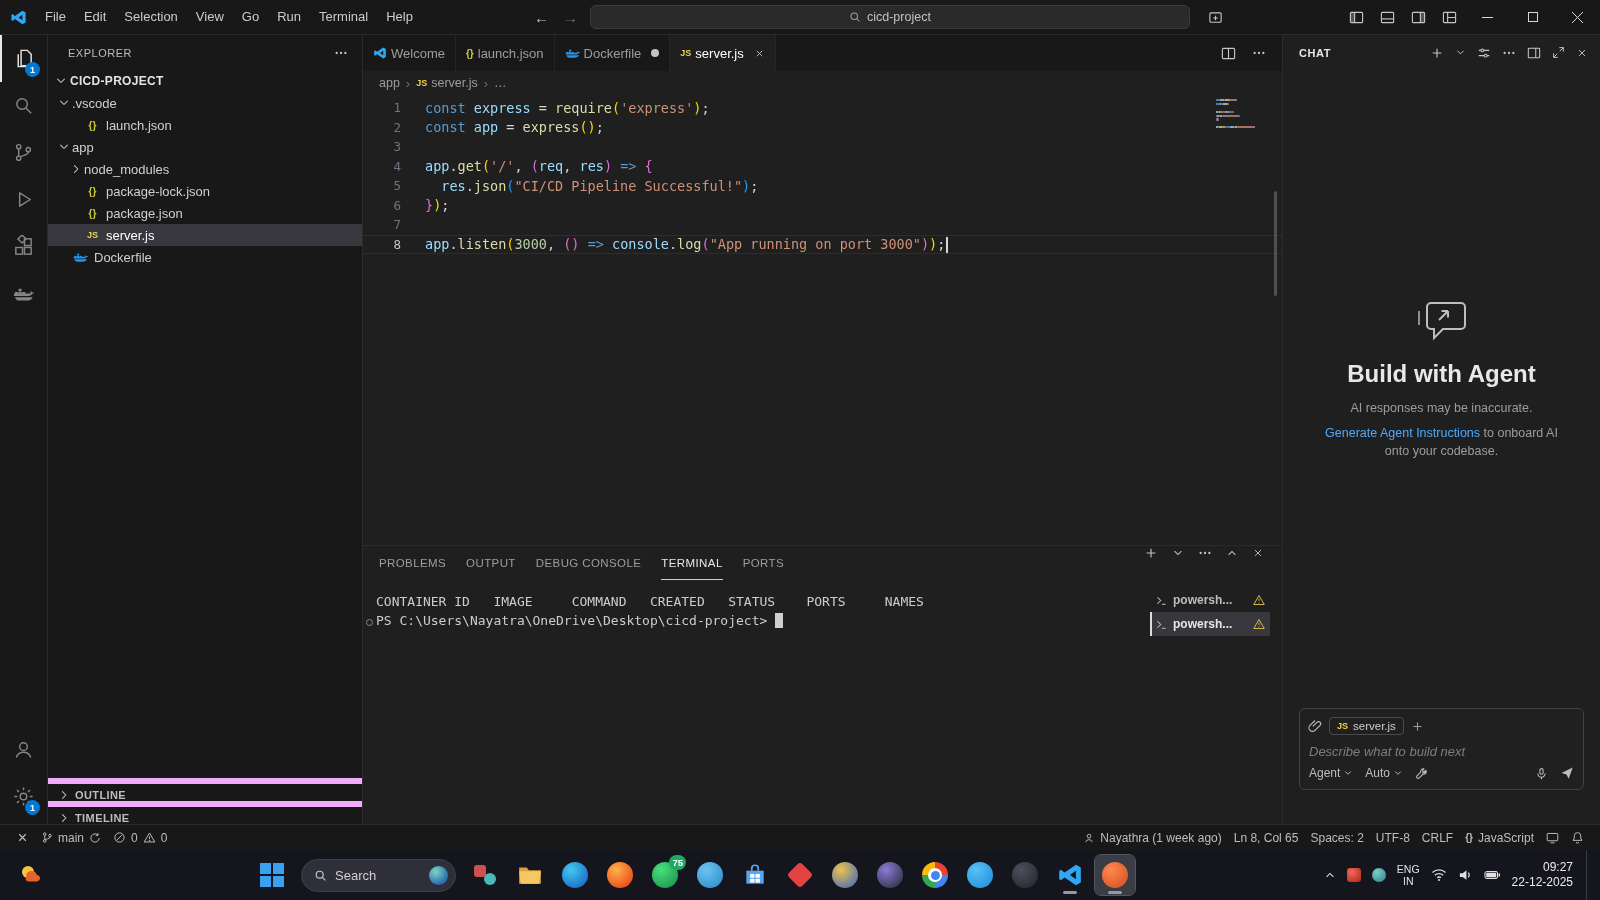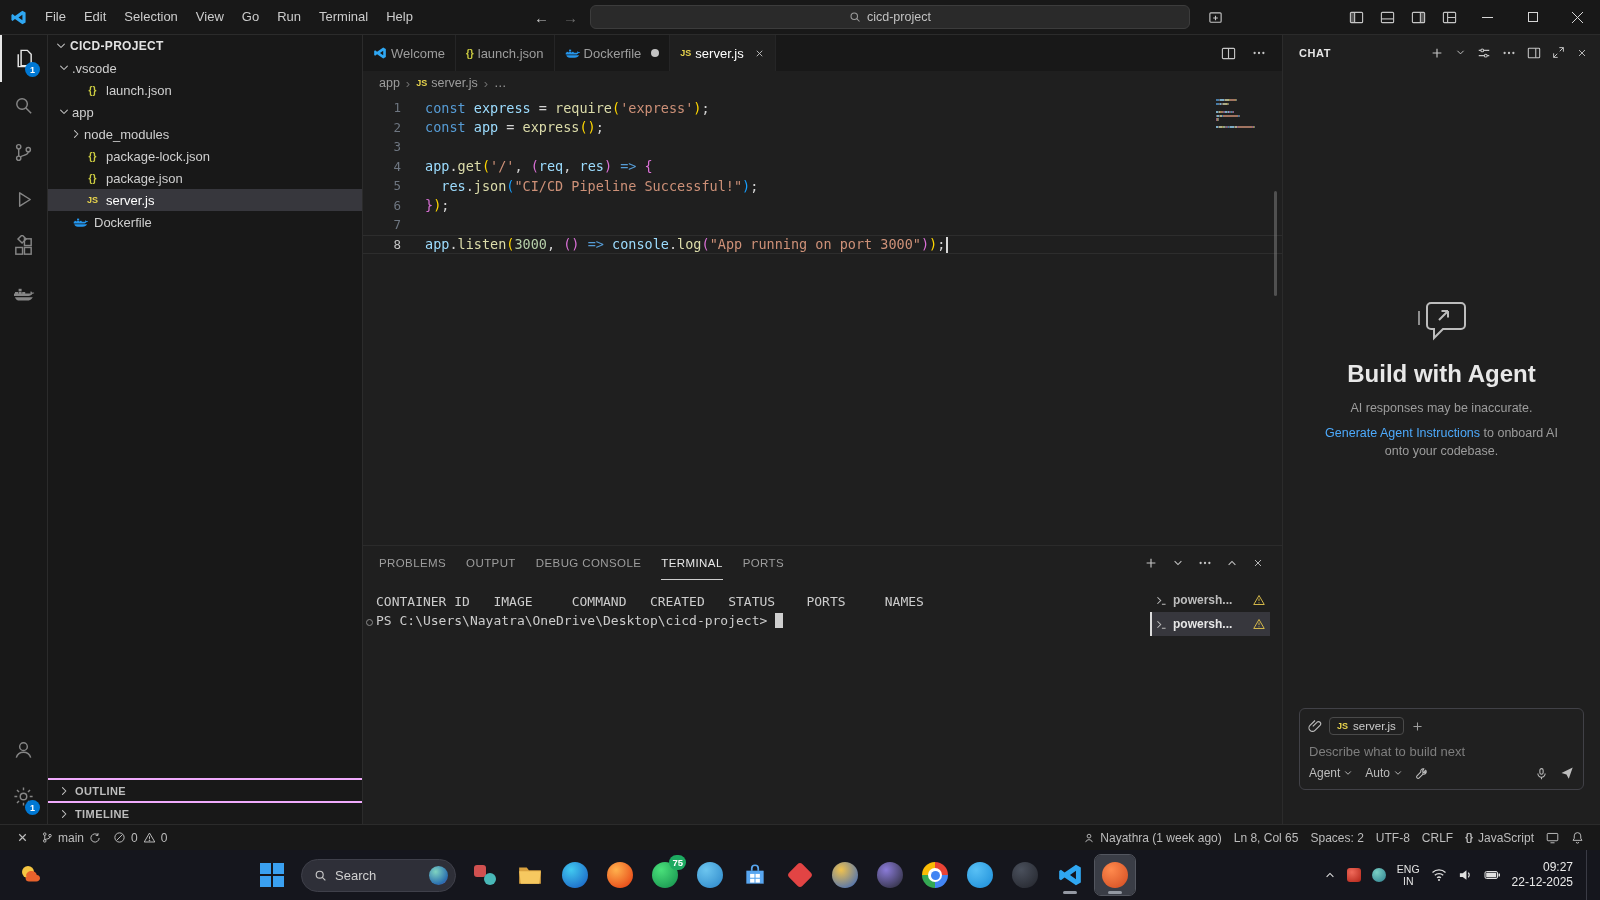--- a/index.html
+++ b/index.html
@@ -41,21 +41,21 @@
   .root-row .twisty{width:18px;display:flex;justify-content:center;}
   #filetree{flex:none;}
   .tree-row{height:22px;display:flex;align-items:center;color:#cfcfcf;cursor:default;}
   .tree-row.sel{background:#37373d;color:#fff;}
   .twisty{width:16px;display:inline-flex;justify-content:center;flex:none;}
   .ficon{width:17px;display:inline-flex;justify-content:center;margin-right:5px;flex:none;font-weight:bold;}
   .ficon.json{color:#cbcb41;font-size:10px;}
   .ficon.jsi{color:#e8d44d;font-size:9px;letter-spacing:0;}
   .tree-label{white-space:nowrap;}
   .sb-bottom{margin-top:auto;}
-  .sb-sec{height:23px;border-top:2px solid #f0abfc;display:flex;align-items:center;gap:3px;padding-left:8px;font-size:11px;font-weight:bold;letter-spacing:.4px;color:#bdbdbd;}
+  .sb-sec{height:23px;border-top:6px solid #f0abfc;display:flex;align-items:flex-end;gap:3px;padding-left:8px;font-size:11px;font-weight:bold;letter-spacing:.4px;color:#bdbdbd;}
 
   
   .editorcol{flex:1;display:flex;flex-direction:column;background:#1f1f1f;min-width:0;}
   .tabsbar{height:36px;background:#181818;display:flex;align-items:stretch;flex:none;}
   .tab{display:flex;align-items:center;gap:4px;padding:0 10px;font-size:13px;color:#9d9d9d;background:#181818;border-right:1px solid #252526;}
   .tab.active{background:#1f1f1f;color:#ffffff;}
   .tab .tclose{margin-left:6px;display:flex;color:#c5c5c5;}
   .tab .tdot{margin-left:6px;width:8px;height:8px;border-radius:50%;background:#c4c4c4;}
   .tab-actions{margin-left:auto;display:flex;align-items:center;gap:16px;padding-right:16px;color:#c5c5c5;}
   .breadcrumb{height:24px;display:flex;align-items:center;gap:6px;padding-left:16px;font-size:12.5px;color:#9d9d9d;flex:none;}
@@ -74,21 +74,21 @@
   .minimap{position:absolute;top:4px;right:18px;width:48px;}
   .mm-line{height:2.2px;margin-bottom:1.7px;display:flex;overflow:hidden;max-width:48px;}
   .mm-seg{height:100%;opacity:.75;flex:none;}
   .bg-kw{background:#569cd6}.bg-vr{background:#9cdcfe}.bg-fn{background:#dcdcaa}.bg-st{background:#ce9178}
   .bg-nu{background:#b5cea8}.bg-pl{background:#8a8a8a}.bg-b1{background:#c5b355}.bg-b2{background:#b06cb0}.bg-b3{background:#4f8fd0}
   .vscroll{position:absolute;top:0;right:0;bottom:0;width:14px;}
   .vthumb{position:absolute;top:96px;right:5px;width:3px;height:105px;background:rgba(140,140,140,.45);border-radius:2px;}
 
   
   .panel{height:279px;border-top:1px solid #2b2b2b;display:flex;flex-direction:column;flex:none;background:#1f1f1f;}
-  .paneltabs{height:34px;display:flex;align-items:center;gap:20px;padding:0 10px 0 16px;font-size:11.5px;letter-spacing:.4px;color:#9d9d9d;flex:none;}
+  .paneltabs{height:34px;display:flex;align-items:flex-start;gap:20px;padding:0 10px 0 16px;font-size:11.5px;letter-spacing:.4px;color:#9d9d9d;flex:none;}
   .ptab{height:34px;line-height:34px;cursor:default;}
   .ptab.active{color:#e7e7e7;box-shadow:inset 0 -1px 0 #cccccc;}
   .panel-actions{margin-left:auto;display:flex;align-items:center;gap:14px;color:#c5c5c5;padding-right:8px;}
   .panelbody{flex:1;position:relative;font-family:"DejaVu Sans Mono",monospace;font-size:13px;color:#cccccc;}
   .termlines{position:absolute;left:13px;top:14px;right:150px;}
   .term-line{height:18.5px;white-space:pre;position:relative;}
   .tmark{position:absolute;left:-10px;top:6px;width:7px;height:7px;border-radius:50%;}
   .tmark.filled{background:#3794ff;}
   .tmark.hollow{border:1px solid #8a8a8a;}
   .tl-pl{color:#cccccc}.tl-cmd{color:#dcdcaa}
@@ -106,21 +106,21 @@
   .chat-body{flex:1;display:flex;flex-direction:column;align-items:center;text-align:center;padding-top:228px;min-height:0;}
   .hero-title{font-size:24px;font-weight:bold;color:#e8e8e8;margin-top:18px;}
   .hero-sub{margin-top:13px;font-size:12.5px;color:#9d9d9d;}
   .hero-link{margin-top:9px;font-size:12.5px;color:#9d9d9d;line-height:18px;width:240px;}
   .hero-link a{color:#4daafc;text-decoration:none;}
   .chat-input{margin:auto 16px 34px;border:1px solid #414147;border-radius:6px;background:#202020;align-self:stretch;}
   .ci-top{display:flex;align-items:center;gap:7px;padding:8px 8px 0;}
   .chip{display:flex;align-items:center;gap:5px;border:1px solid #4a4a4a;border-radius:4px;padding:2px 7px;font-size:11.5px;color:#cccccc;}
   .chip .cjs{color:#e8d44d;font-weight:bold;font-size:9px;}
   .ci-plus{color:#9d9d9d;font-size:14px;}
-  .ci-mid{padding:9px 9px 7px;font-size:13px;color:#7e7e7e;text-align:left;}
+  .ci-mid{padding:9px 9px 7px;font-size:13px;color:#7e7e7e;text-align:left;font-style:italic;}
   .ci-bottom{display:flex;align-items:center;gap:12px;padding:0 9px 9px;font-size:12px;color:#bdbdbd;}
   .ci-dd{display:flex;align-items:center;gap:3px;}
   .ci-right{margin-left:auto;display:flex;align-items:center;gap:12px;color:#bdbdbd;}
 
   
   .statusbar{height:26px;background:#181818;border-top:1px solid #2b2b2b;display:flex;align-items:center;font-size:12px;color:#bdbdbd;padding:0 10px;flex:none;}
   .sb-item{display:flex;align-items:center;gap:5px;padding:0 6px;height:100%;white-space:nowrap;}
   .sb-right{margin-left:auto;display:flex;align-items:center;height:100%;}
 
   
@@ -292,20 +292,30 @@
           <svg width="23" height="23" viewBox="0 0 24 24" fill="none" stroke="currentColor" stroke-width="1.5">
               <circle cx="12" cy="12" r="3.4"></circle>
               <path d="M12 2.5v3M12 18.5v3M2.5 12h3M18.5 12h3M5.2 5.2l2.1 2.1M16.7 16.7l2.1 2.1M18.8 5.2l-2.1 2.1M7.3 16.7l-2.1 2.1"></path>
             </svg>
           <span class="ab-badge">1</span>
         </div>
       </div>
     </aside>
 
     <aside class="sidebar">
+      <div class="sb-header">
+        <span>EXPLORER</span>
+        <span class="kebab">
+            <svg width="14" height="14" viewBox="0 0 16 16" fill="#c5c5c5">
+              <circle cx="3" cy="8" r="1.3"></circle>
+              <circle cx="8" cy="8" r="1.3"></circle>
+              <circle cx="13" cy="8" r="1.3"></circle>
+            </svg>
+          </span>
+      </div>
       <div class="root-row">
         <span class="twisty">
             <svg width="12" height="12" viewBox="0 0 16 16">
               <path d="M3.5 5.5 8 10l4.5-4.5" fill="none" stroke="#c5c5c5" stroke-width="1.4" stroke-linecap="round" stroke-linejoin="round"></path>
             </svg>
           </span>
         <span>CICD-PROJECT</span>
       </div>
       <div id="filetree">
           <div class="tree-row" style="padding-left: 8px;">

